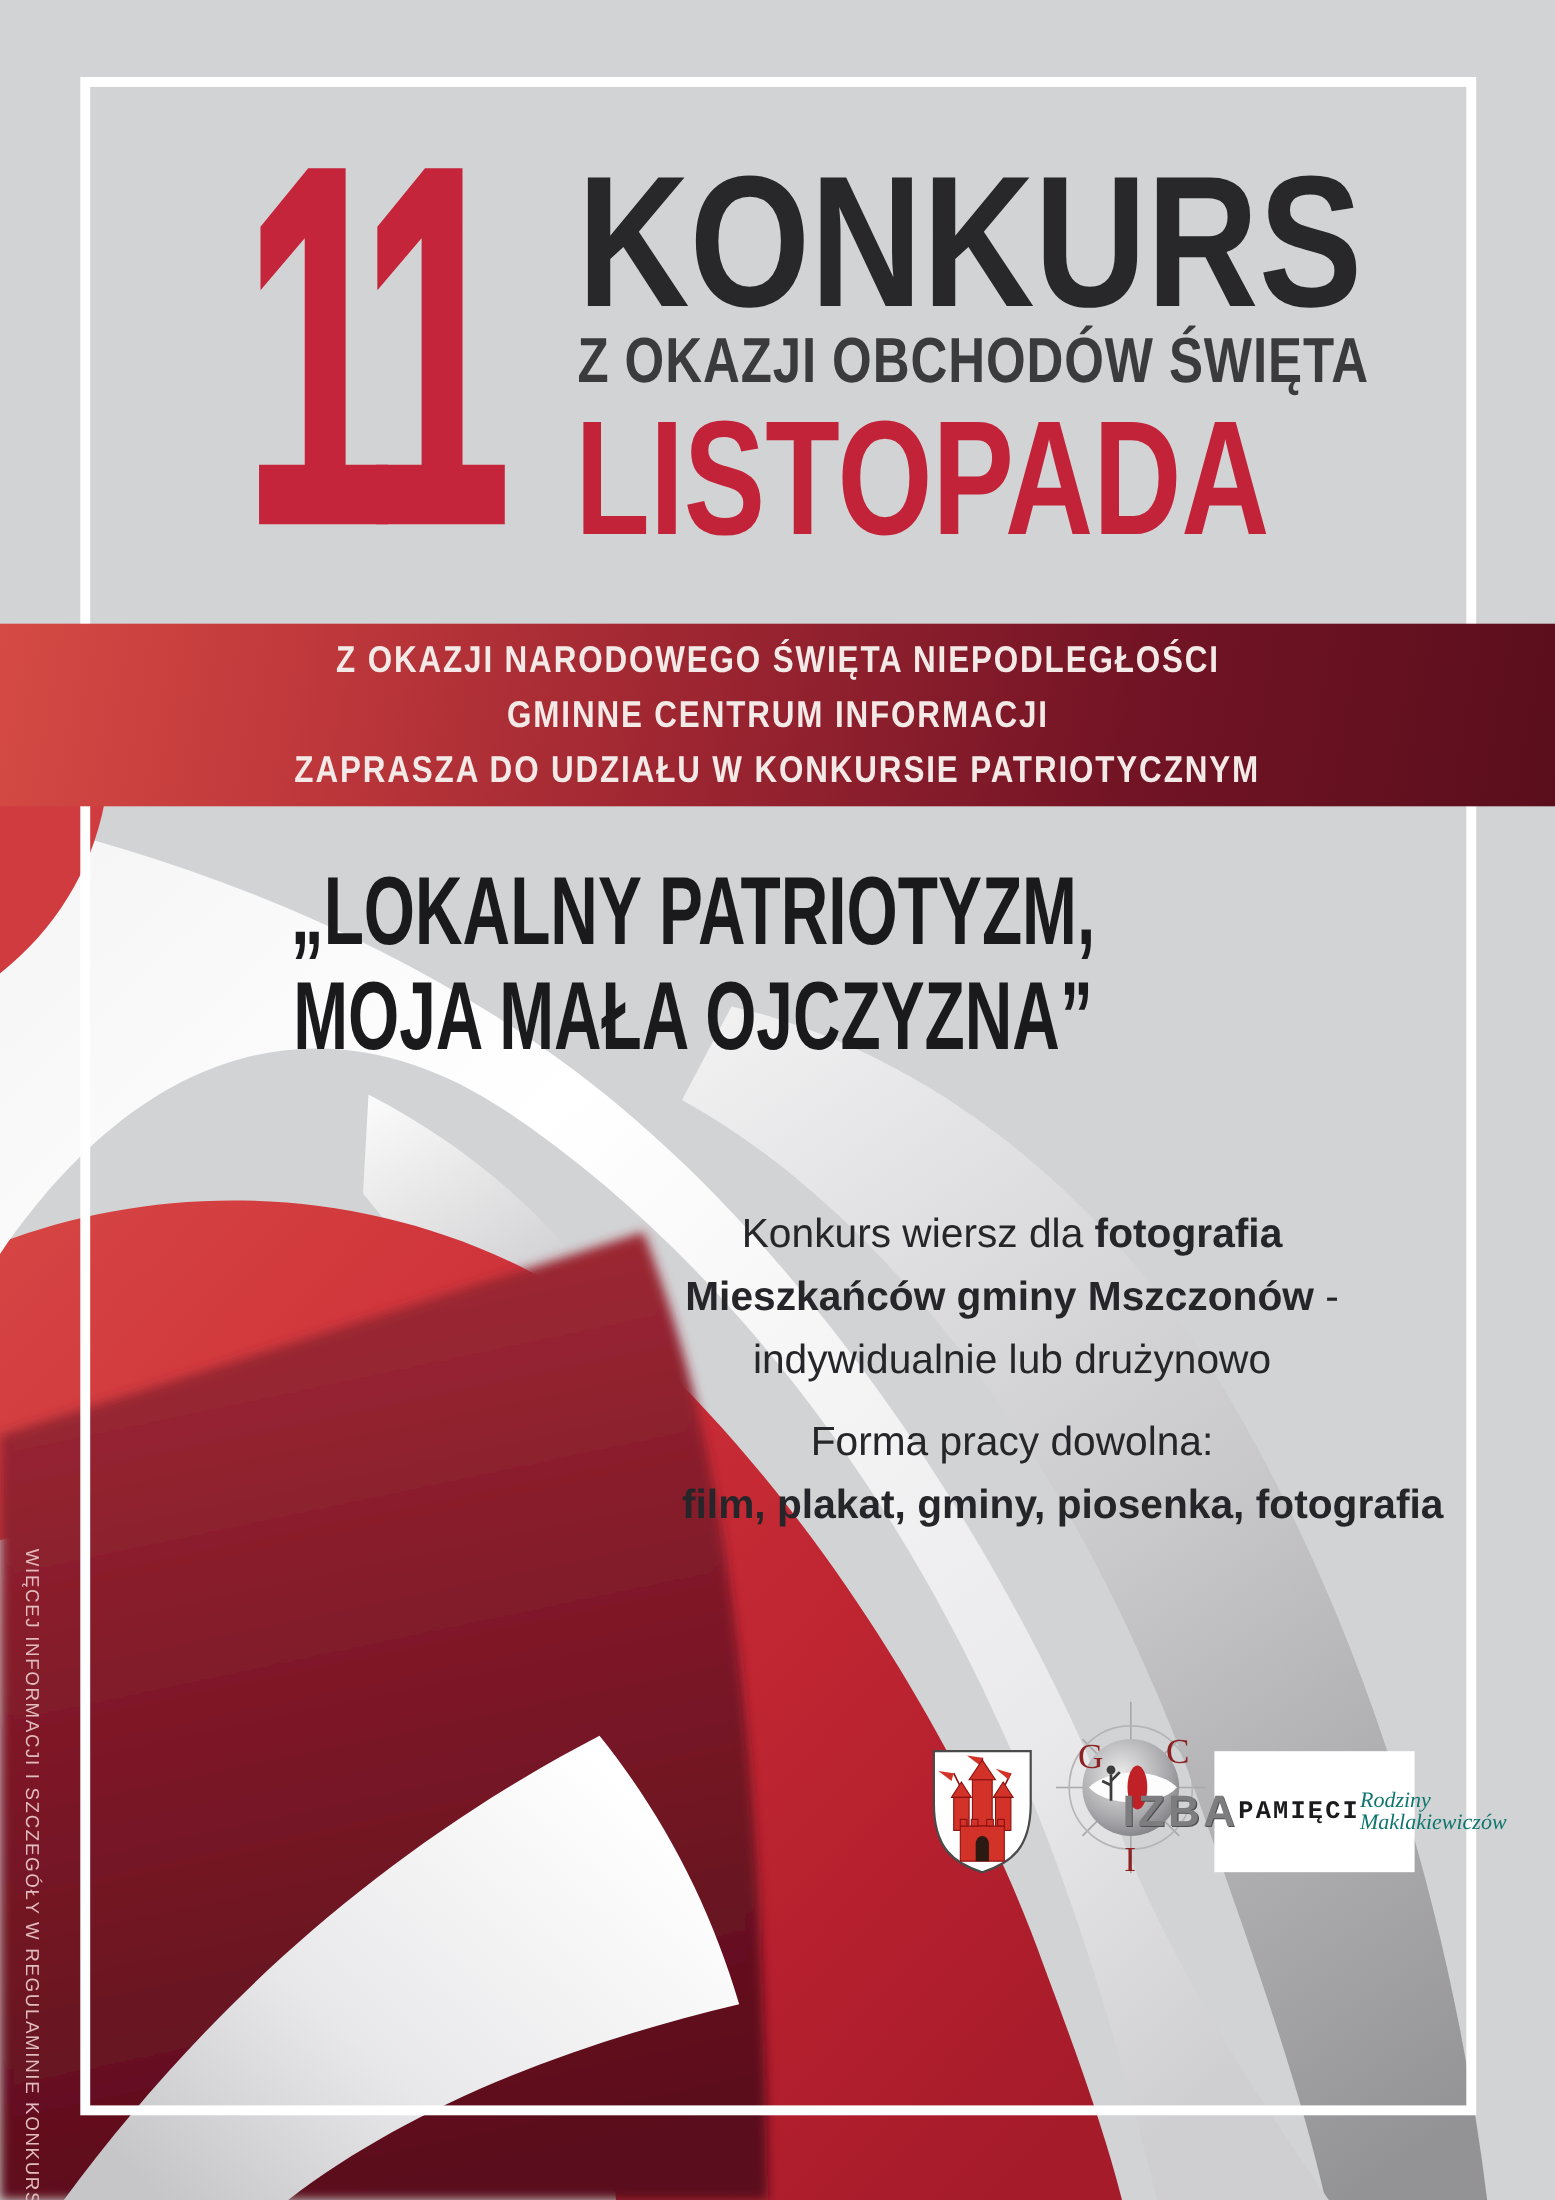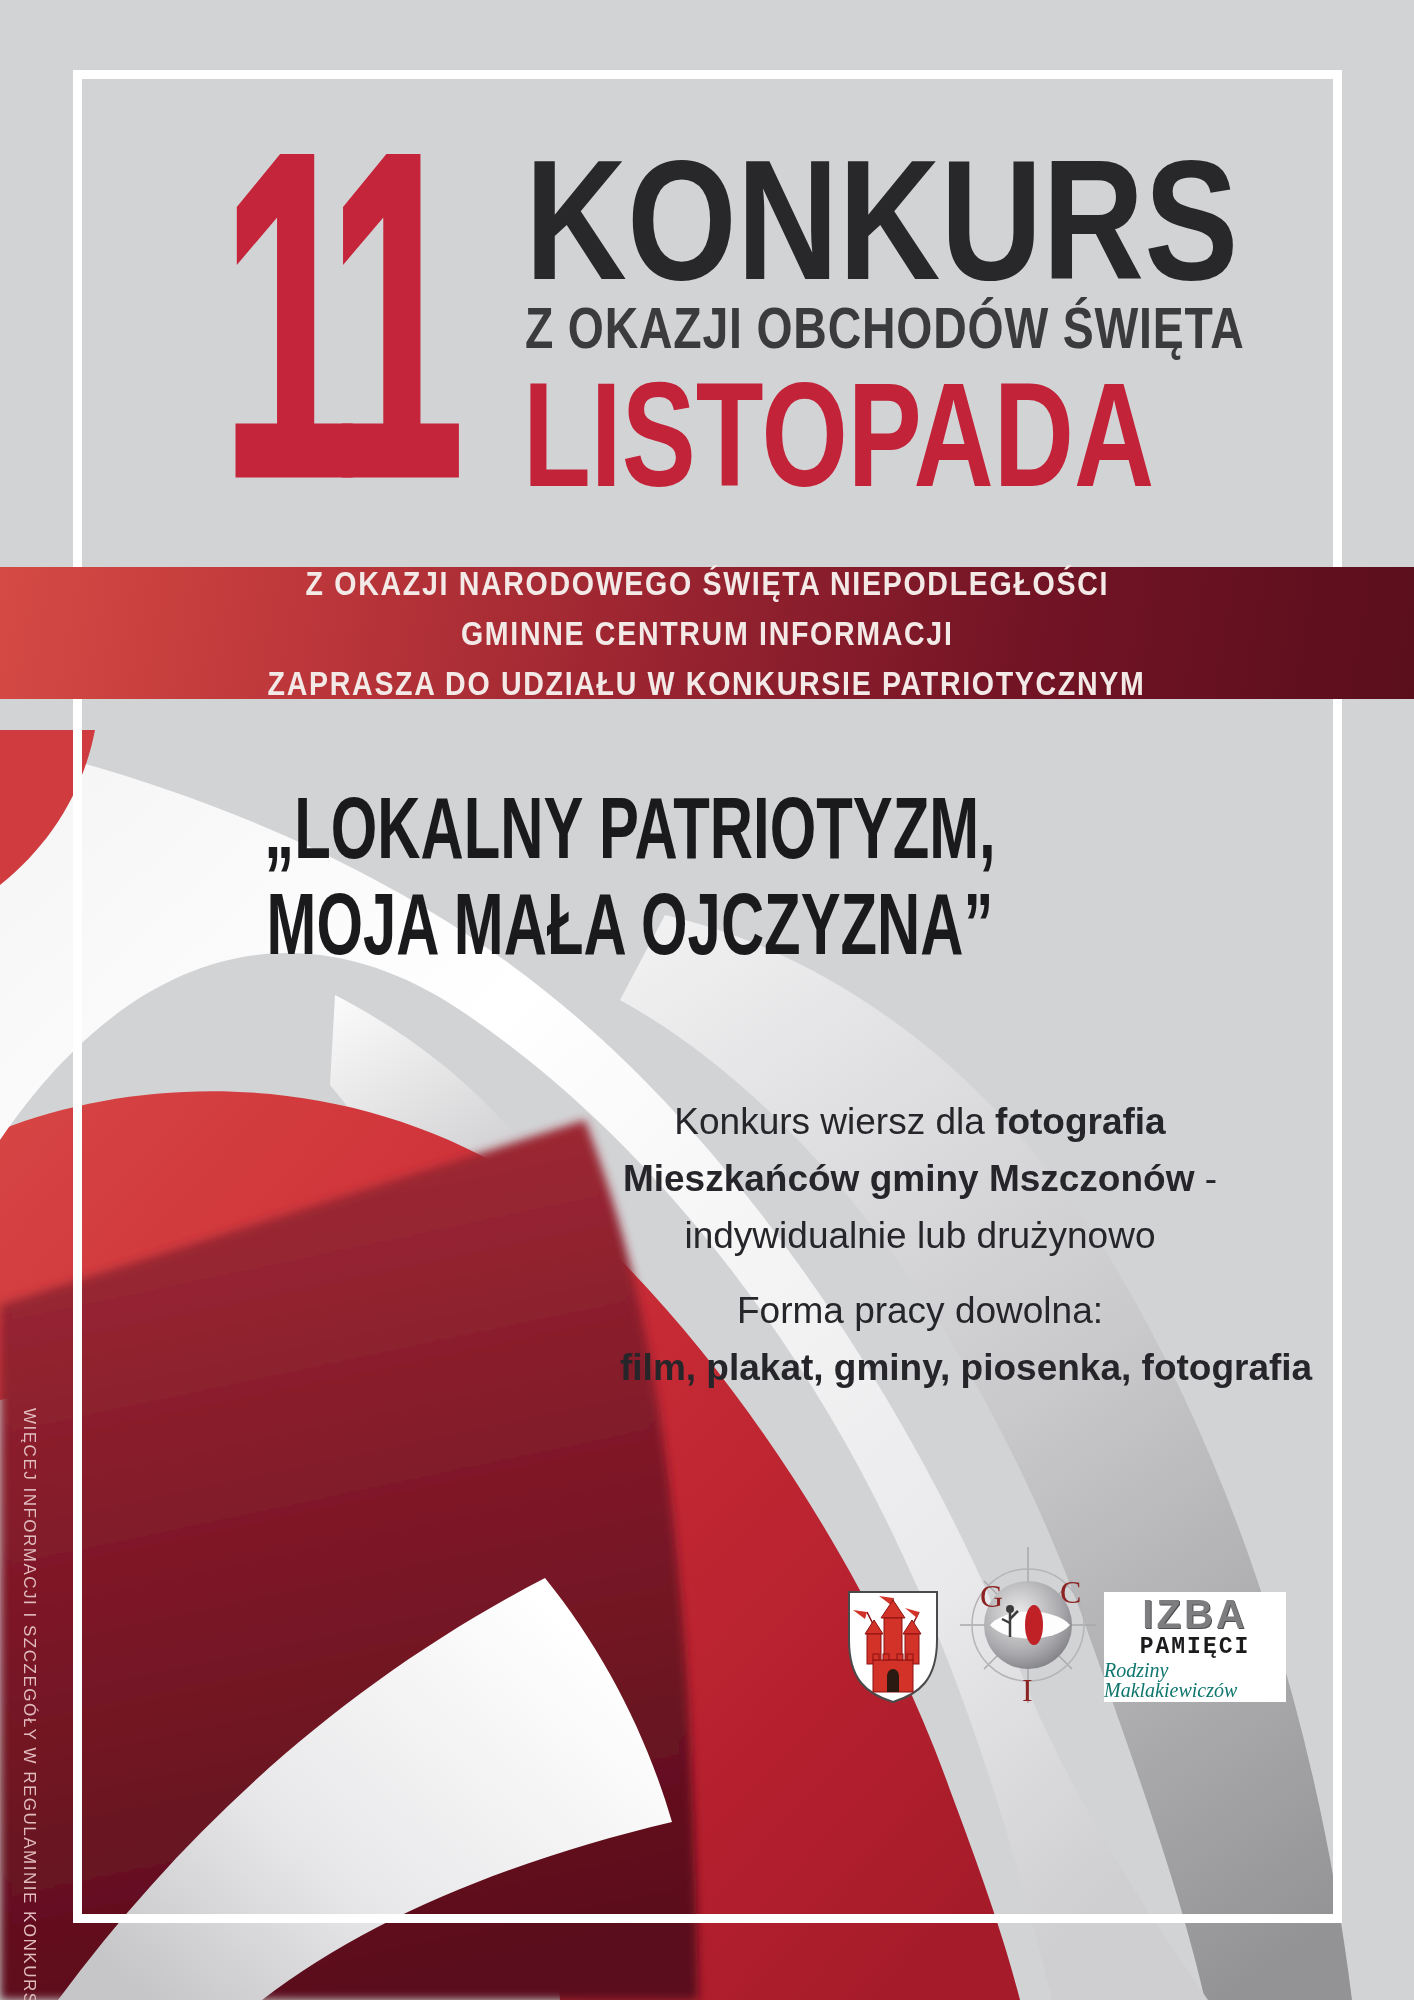--- a/index.html
+++ b/index.html
@@ -20,21 +20,21 @@
     letter-spacing:-30px; transform:scaleX(.53); -webkit-text-stroke:7px #c5253b; z-index:3;
   }
   .t-konkurs{left:525px; top:135px; font-size:170px; font-weight:700; color:#28282b;
     transform:scaleX(.83); z-index:3;}
   .t-sub{left:525px; top:299px; font-size:58px; font-weight:700; color:#3b3b3e;
     letter-spacing:1px; transform:scaleX(.80); z-index:3;}
   .t-listopada{left:523px; top:361px; font-size:148px; font-weight:700; color:#c32339;
     transform:scaleX(.75); z-index:3;}
   
   .band{
-    position:absolute; left:0; right:0; top:567px; height:132px; z-index:4;
+    position:absolute; left:0; right:0; top:567px; height:166px; z-index:4;
     background:linear-gradient(100deg,#d54a44 0%,#c23a3c 18%,#9c2531 45%,#731425 72%,#5a0e1c 100%);
     display:flex; flex-direction:column; justify-content:center; align-items:center;
   }
   .band-line{
     color:#f3eae8; font-size:34px; font-weight:700; letter-spacing:2px;
     line-height:50px; transform:scaleX(.84); white-space:nowrap;
   }
   
   .heading{
     position:absolute; left:80px; width:1100px; top:780px; z-index:4;
@@ -55,21 +55,21 @@
     transform:rotate(90deg); transform-origin:0 0;
     color:#e0bcbf; font-size:17px; letter-spacing:1.5px; line-height:22px; white-space:nowrap;
   }
   
   .logo{position:absolute; z-index:5;}
   .logo-crest{left:843px; top:1588px;}
   .logo-gci{left:958px; top:1545px;}
   .gci-letter{font-family:"Liberation Serif", serif; fill:#8c2322;}
   .logo-izba{
     left:1104px; top:1592px; width:182px; height:110px; background:#ffffff;
-    display:flex; flex-direction:column; align-items:center; justify-content:center;
+    display:flex; flex-direction:row; align-items:center; justify-content:center;
   }
   .izba-1{font-size:40px; font-weight:800; letter-spacing:3px; color:#7d7d80; line-height:40px;
           text-shadow:1px 1px 0 #4f4f52;}
   .izba-2{font-size:23px; font-weight:800; letter-spacing:2px; color:#1b1b1d; line-height:26px;font-family:Liberation Mono, monospace;}
   .izba-3{font-family:"Liberation Serif", serif; font-style:italic; font-size:20px;
           color:#0f766e; line-height:20px;}
 </style>
 </head>
 <body>
 

